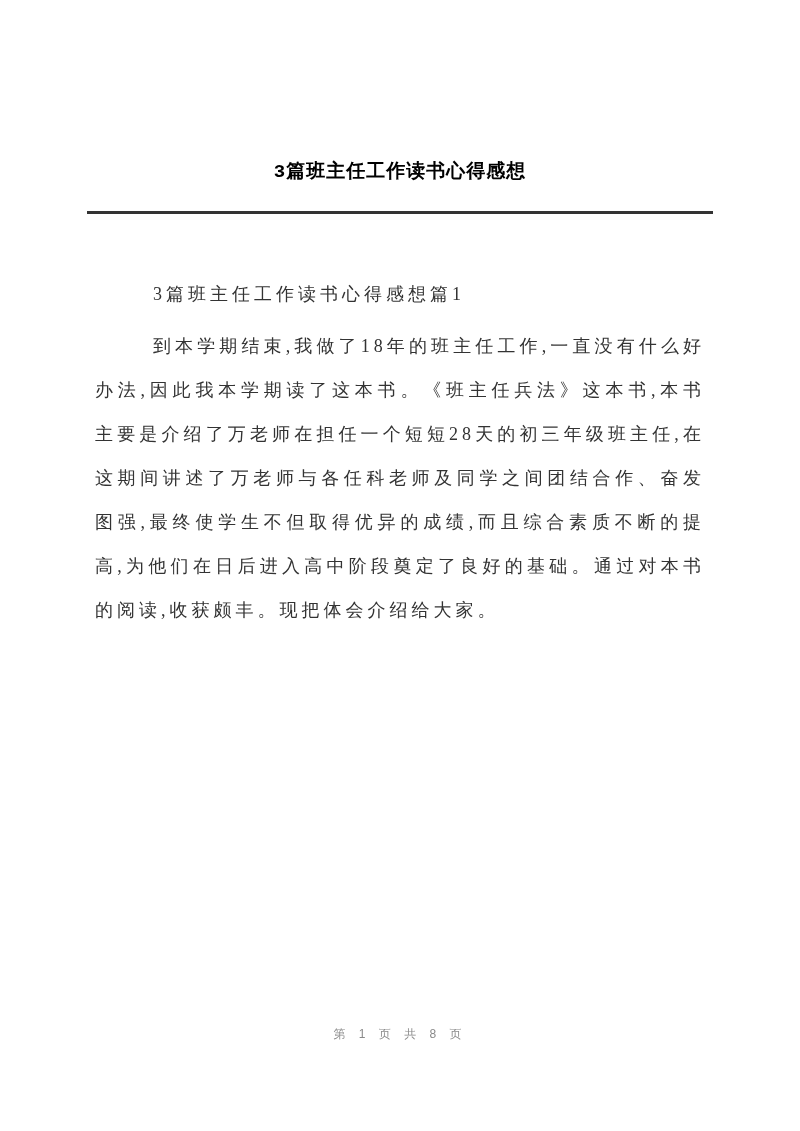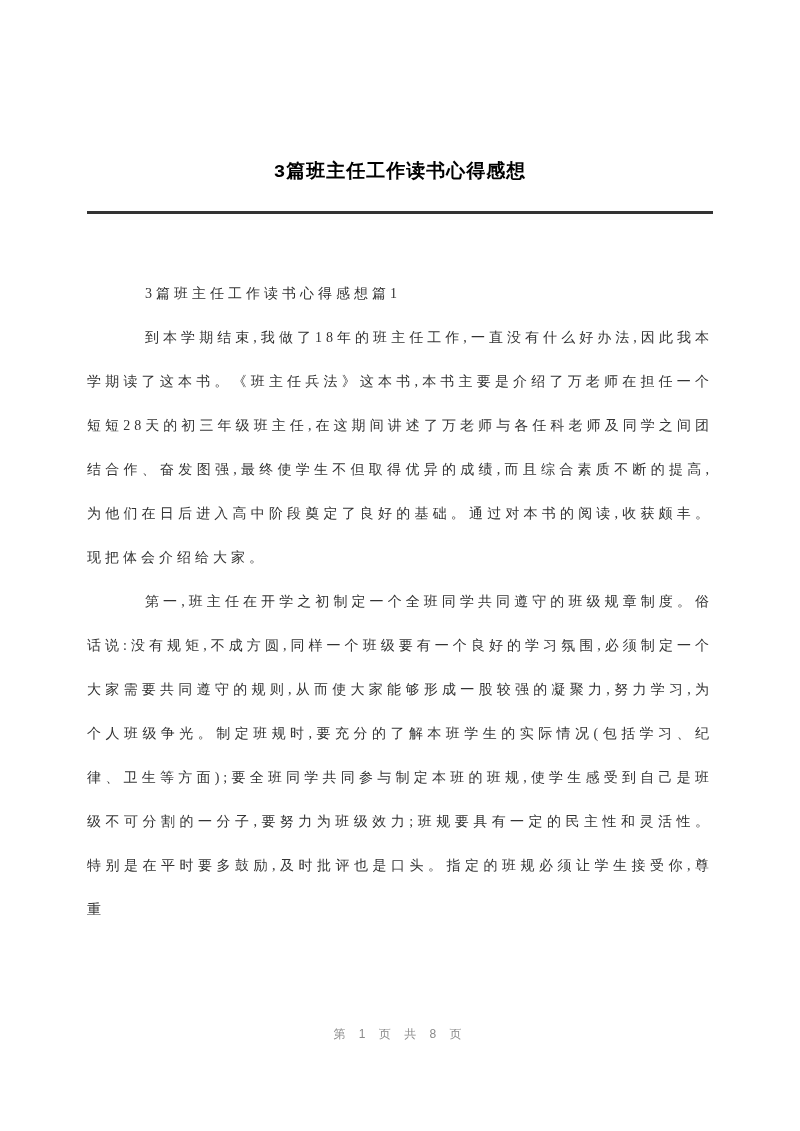--- a/index.html
+++ b/index.html
@@ -32,22 +32,22 @@
   }
   .divider {
     border: none;
     border-top: 3px solid #333333;
     margin: 0;
   }
   .body-text {
     margin-top: 58px;
   }
   .para {
-    margin: 0;
-    font-size: 14px;
+    margin: 8px;
+    font-size: 18px;
     line-height: 44px;
     letter-spacing: 4px;
     text-align: justify;
     text-indent: 58px;
     color: #333333;
   }
   .footer {
     position: absolute;
     left: 0;
     right: 0;
@@ -62,17 +62,16 @@
 </head>
 <body>
 
 <div class="page">
   <div class="content">
     <h1 class="doc-title">3篇班主任工作读书心得感想</h1>
     <hr class="divider">
     <div class="body-text">
       <p class="para">3篇班主任工作读书心得感想篇1</p>
       <p class="para">到本学期结束,我做了18年的班主任工作,一直没有什么好办法,因此我本学期读了这本书。《班主任兵法》这本书,本书主要是介绍了万老师在担任一个短短28天的初三年级班主任,在这期间讲述了万老师与各任科老师及同学之间团结合作、奋发图强,最终使学生不但取得优异的成绩,而且综合素质不断的提高,为他们在日后进入高中阶段奠定了良好的基础。通过对本书的阅读,收获颇丰。现把体会介绍给大家。</p>
-      <p class="para">第一,班主任在开学之初制定一个全班同学共同遵守的班级规章制度。俗话说:没有规矩,不成方圆,同样一个班级要有一个良好的学习氛围,必须制定一个大家需要共同遵守的规则,从而使大家能够形成一股较强的凝聚力,努力学习,为个人班级争光。制定班规时,要充分的了解本班学生的实际情况(包括学习、纪律、卫生等方面);要全班同学共同参与制定本班的班规,使学生感受到自己是班级不可分割的一分子,要努力为班级效力;班规要具有一定的民主性和灵活性。特别是在平时要多鼓励,及时批评也是口头。指定的班规必须让学生接受你,尊重</p>
     </div>
   </div>
   <div class="footer">第 1 页 共 8 页</div>
 </div>
 
 </body></html>

